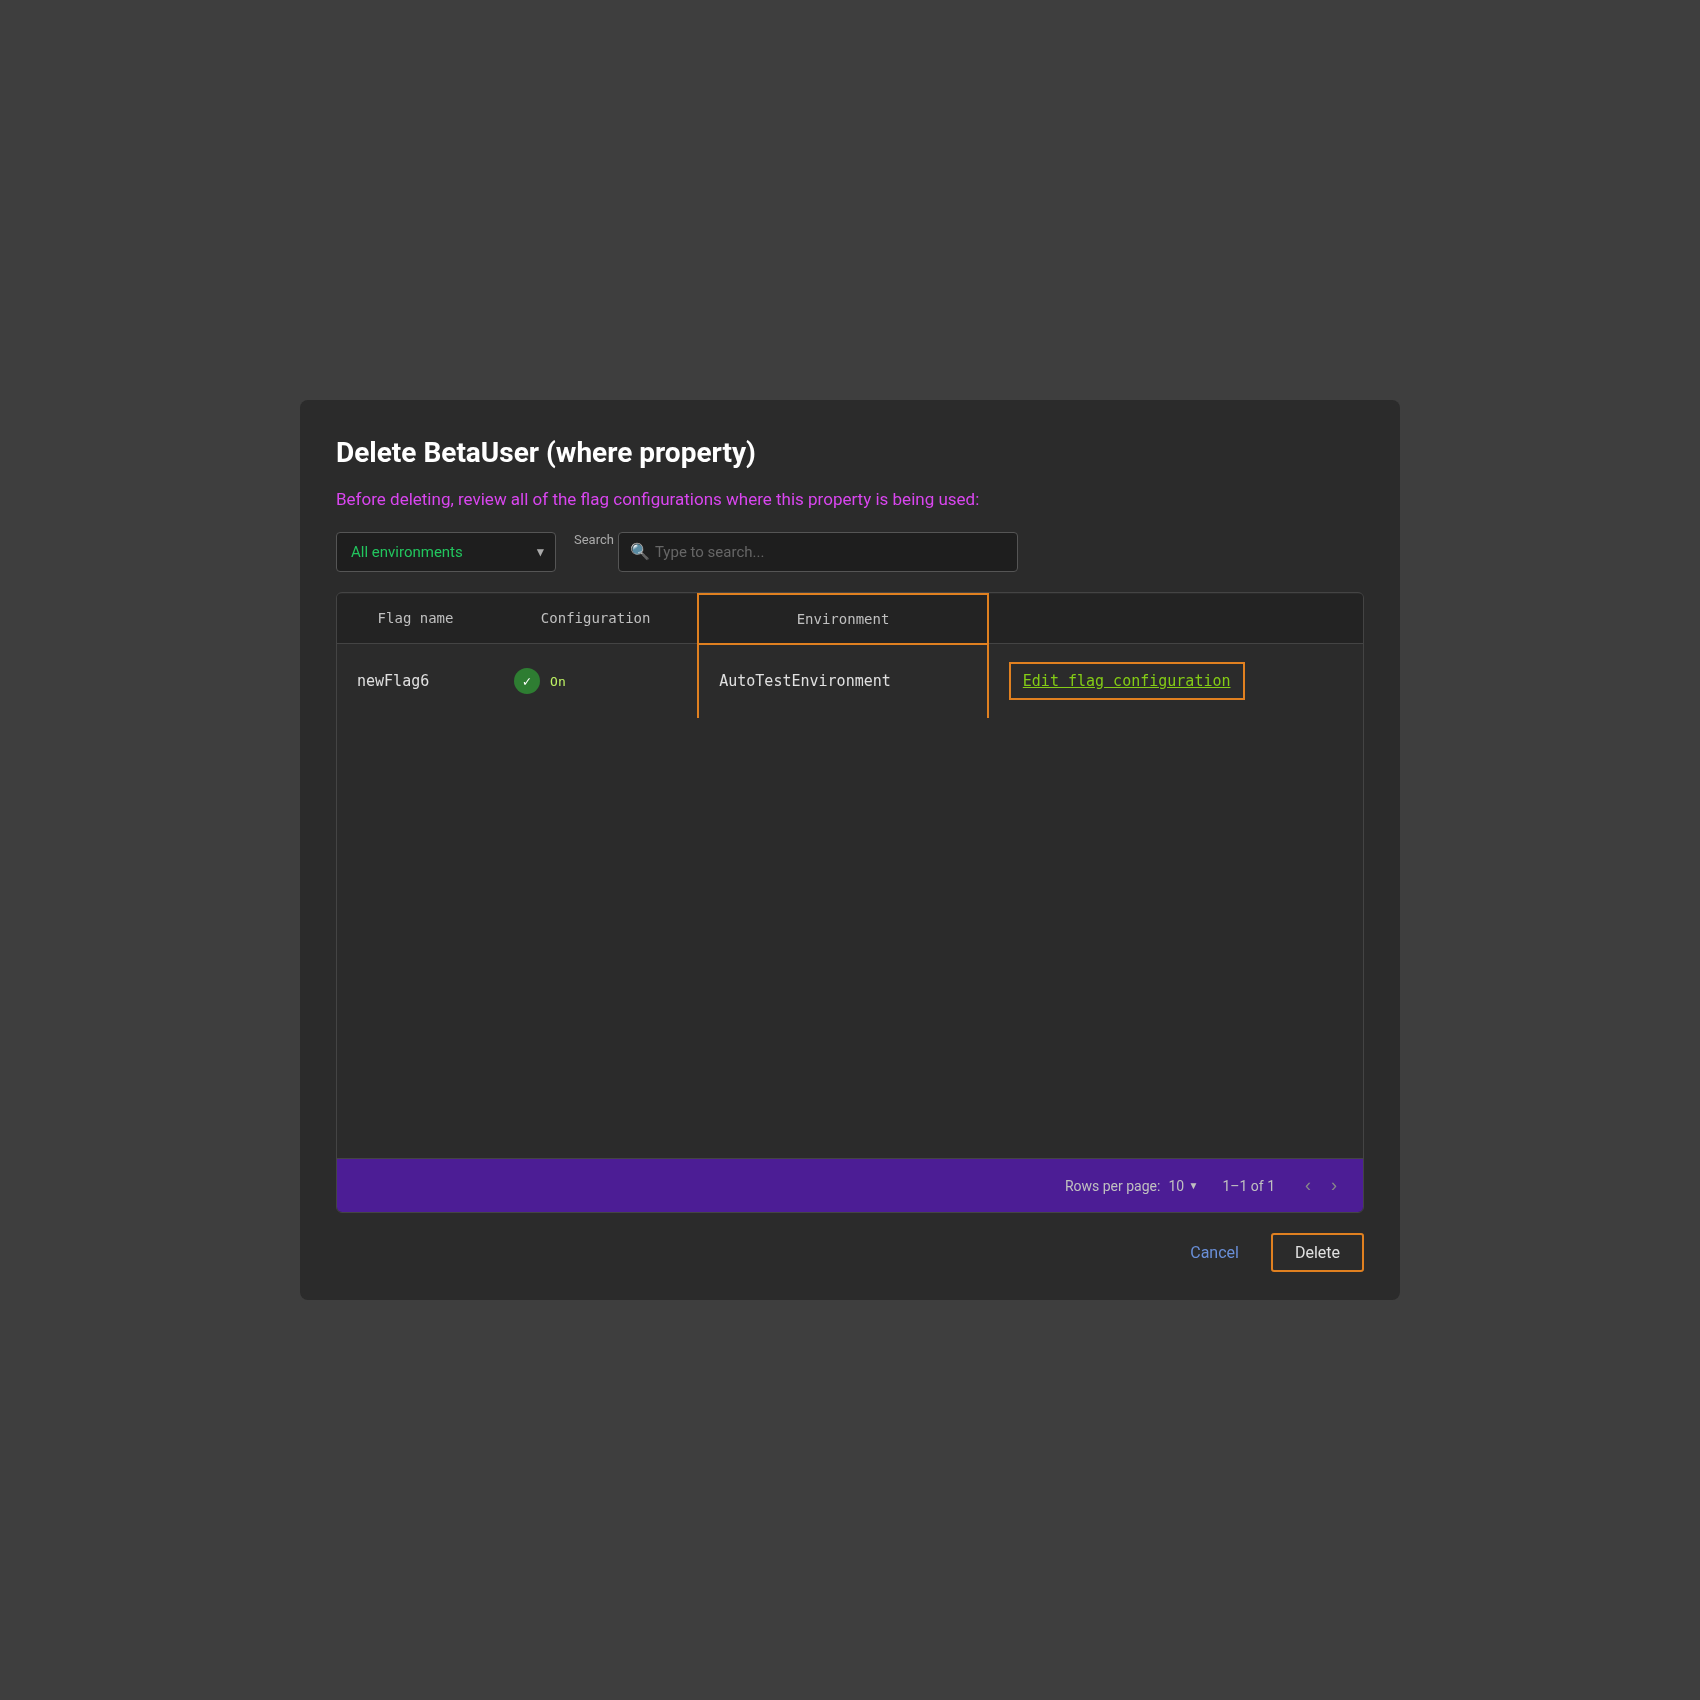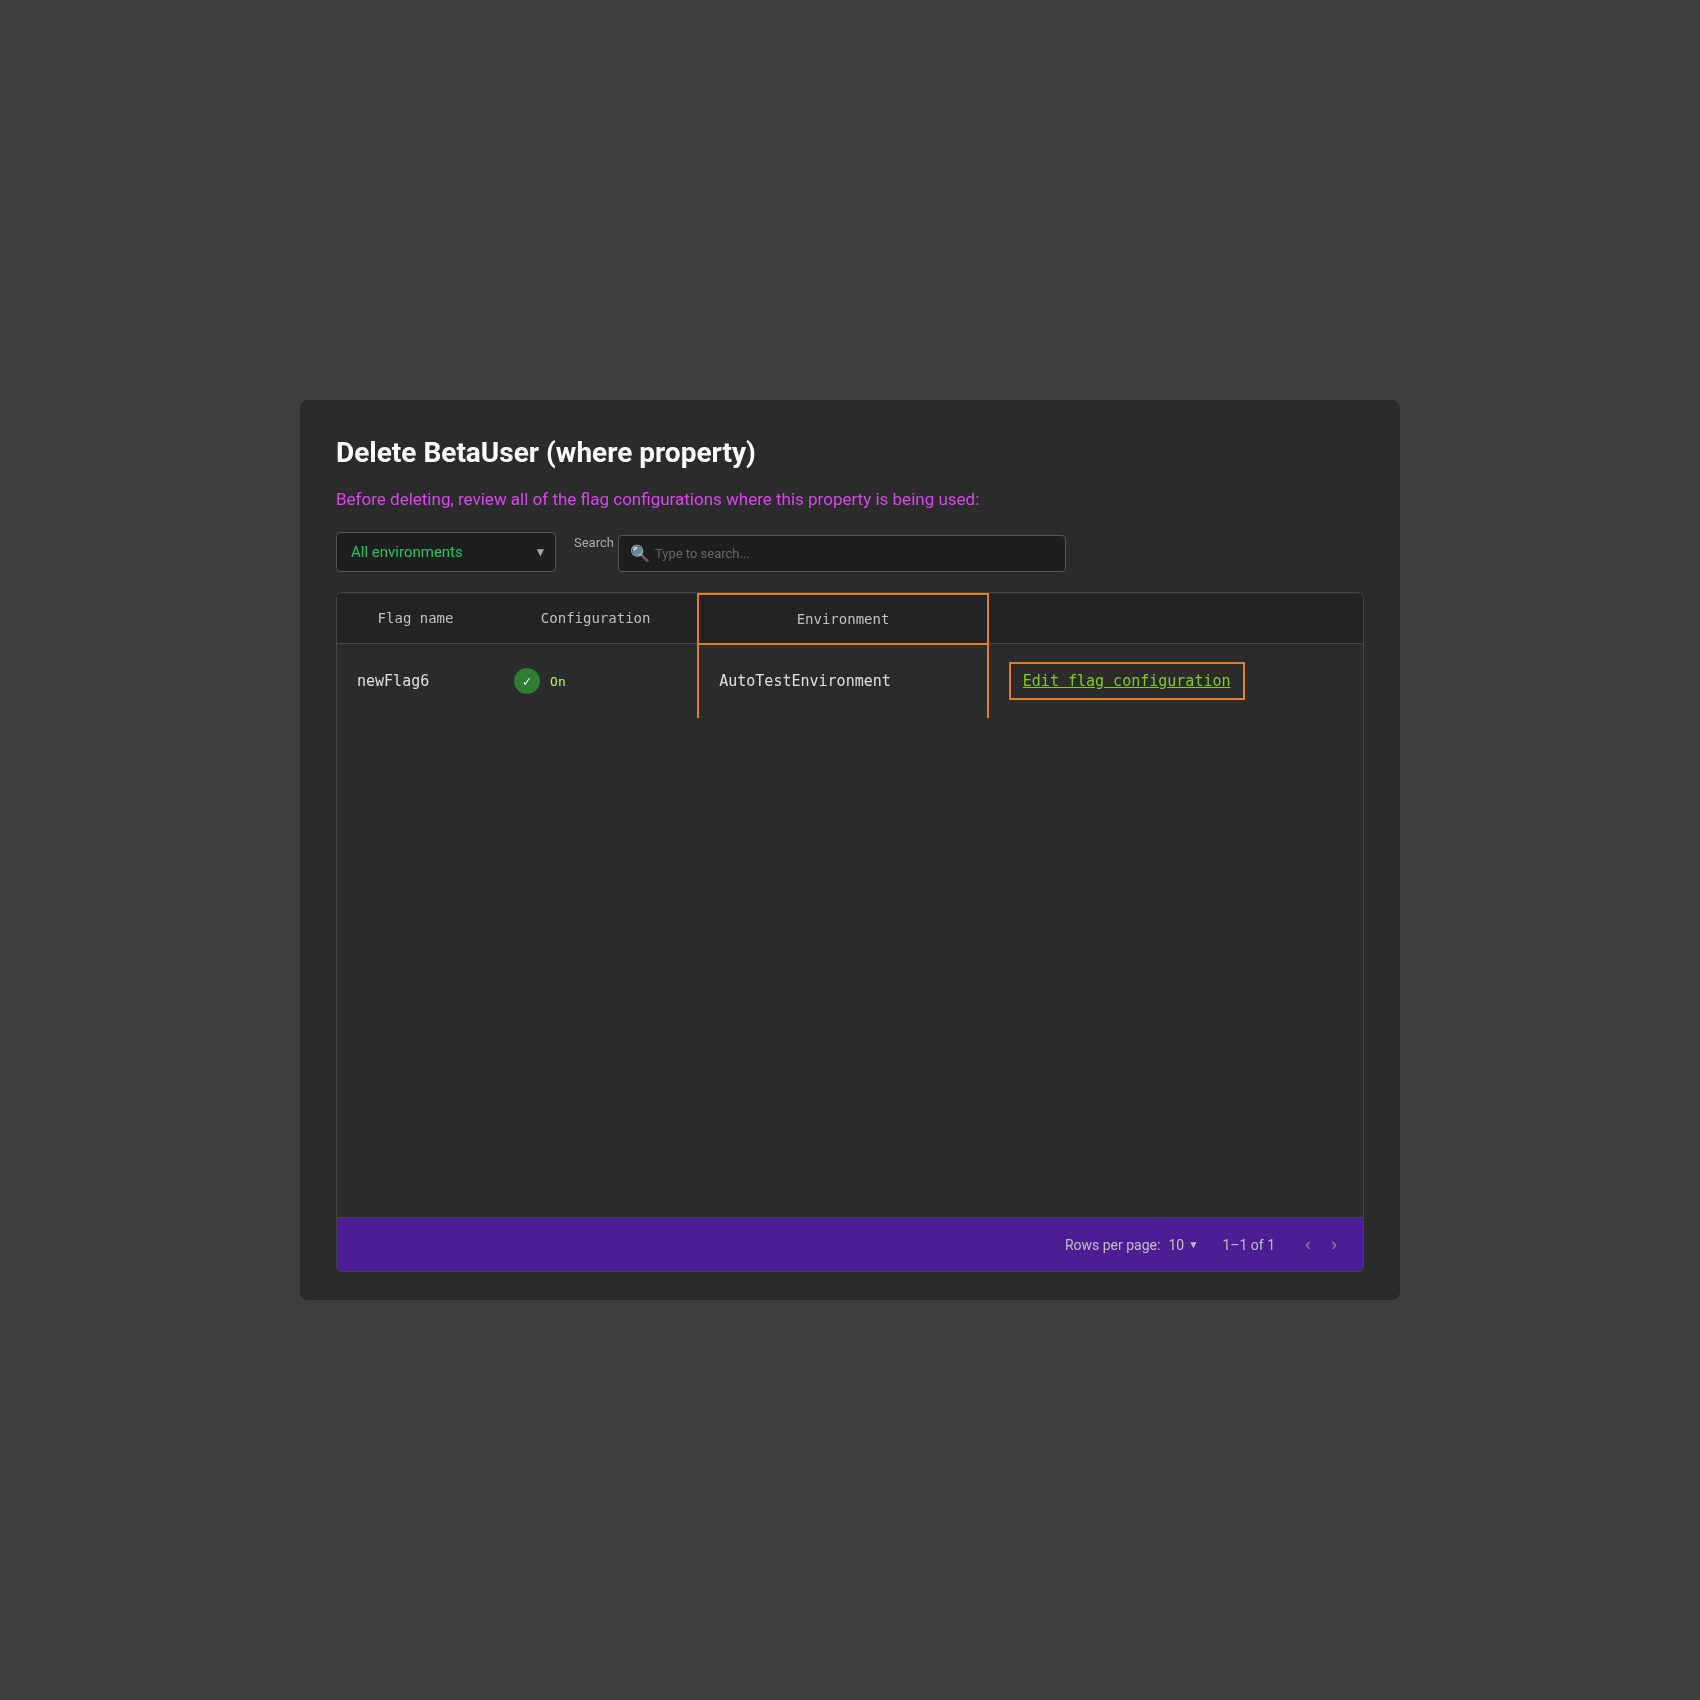--- a/index.html
+++ b/index.html
@@ -110,23 +110,23 @@
       left: 12px;
       color: #888;
       font-size: 16px;
     }
 
     .search-input {
       background-color: #1e1e1e;
       border: 1px solid #555;
       border-radius: 4px;
       color: #aaa;
-      font-size: 13px;
+      font-size: 15px;
       padding: 10px 14px 10px 36px;
-      width: 448px;
+      width: 400px;
       font-family: inherit;
     }
 
     .search-input::placeholder {
       color: #666;
     }
 
     .table-container {
       border: 1px solid #444;
       border-radius: 6px;
@@ -385,15 +385,19 @@
           </div>
         </div>
         <span class="pagination-info">1–1 of 1</span>
         <div class="pagination-nav">
           <button class="nav-btn">‹</button>
           <button class="nav-btn">›</button>
         </div>
       </div>
     </div>
 
+    <div class="dialog-actions">
+      <button class="cancel-btn">Cancel</button>
+      <button class="delete-btn">Delete</button>
+    </div>
 
   </div>
 </div>
 
 </body></html>

